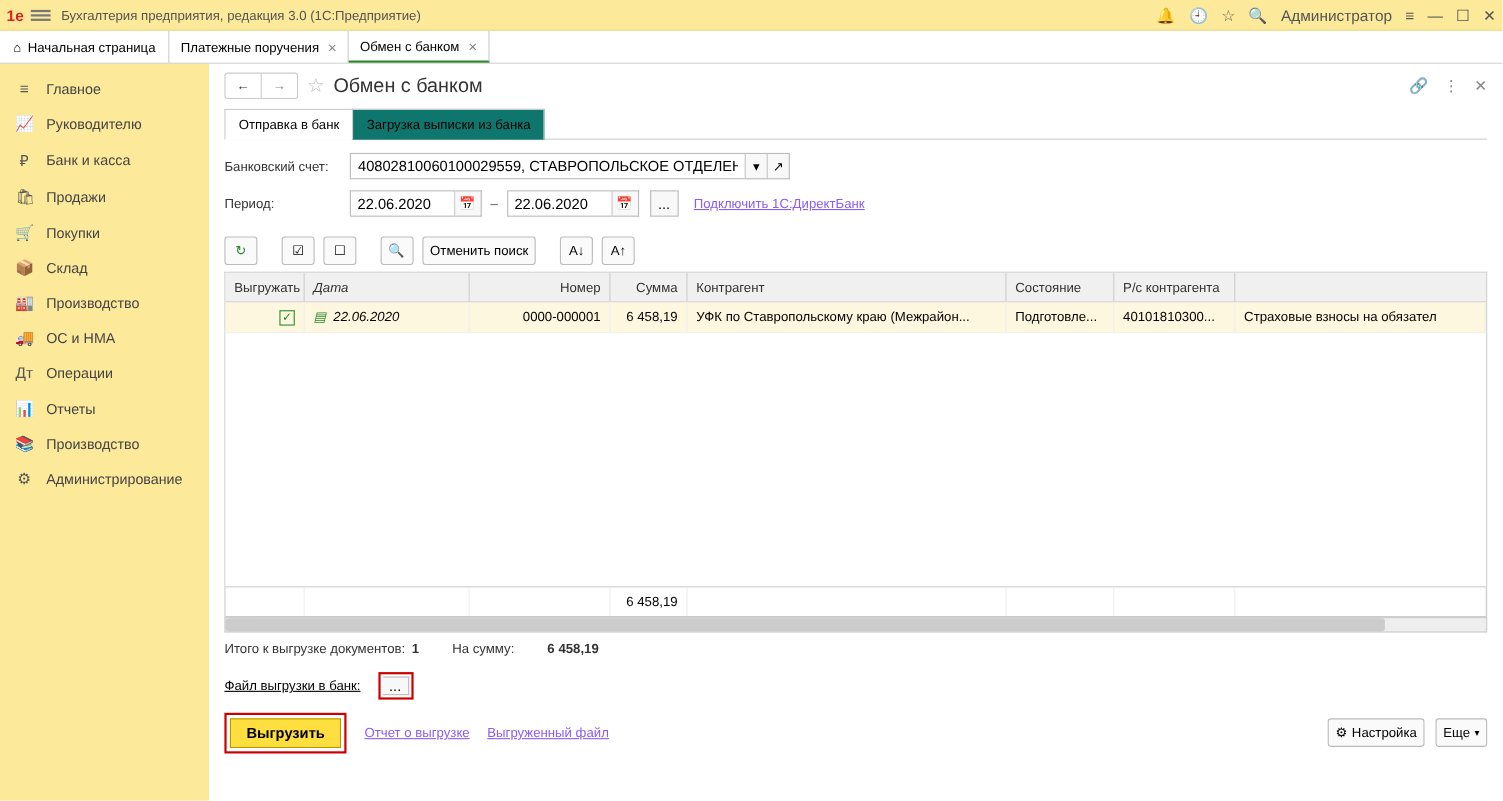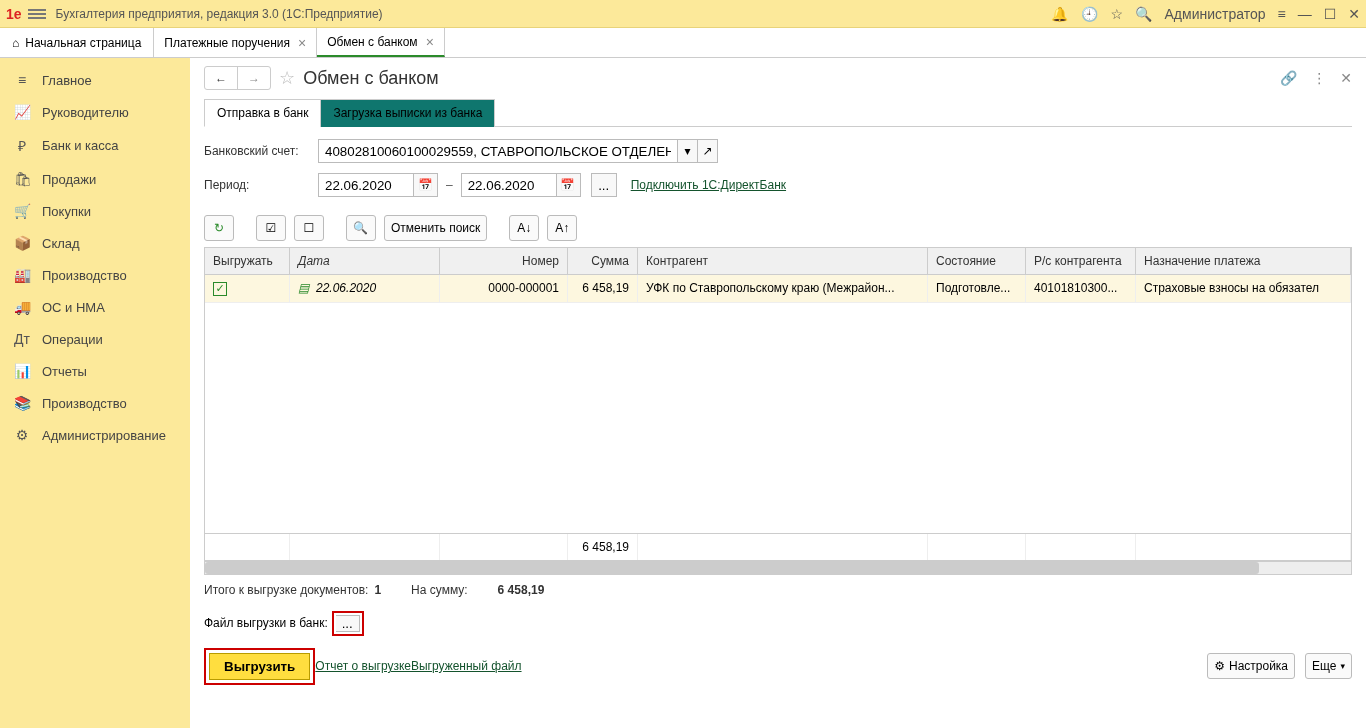--- a/index.html
+++ b/index.html
@@ -50,62 +50,62 @@
 .form-area { padding: 12px 0 8px 0; }
 .form-row { display: flex; align-items: center; margin-bottom: 10px; }
 .form-label { width: 114px; color: #333; }
 .combo { display: flex; align-items: stretch; }
 .combo input { border: 1px solid #bbb; padding: 3px 6px; height: 24px; }
 .combo .dd, .combo .btn-sq { border: 1px solid #bbb; border-left: none; width: 20px; display: flex; align-items: center; justify-content: center; cursor: pointer; background: #f8f8f8; }
 .date-input { width: 96px; border: 1px solid #bbb; padding: 3px 6px; height: 24px; }
 .cal-btn { width: 24px; height: 24px; border: 1px solid #bbb; border-left: none; background: #f8f8f8; cursor: pointer; display: inline-flex; align-items: center; justify-content: center; }
 .dash { margin: 0 8px; color: #555; }
 .ellipsis-btn { width: 26px; height: 24px; border: 1px solid #bbb; background: #f8f8f8; cursor: pointer; margin-left: 10px; }
-.link { color: #14532d; text-decoration: underline; cursor: pointer; margin-left: 14px; }
+.link { color: #8b5cf6; text-decoration: underline; cursor: pointer; margin-left: 14px; }
 
 
 .toolbar { display: flex; align-items: center; gap: 8px; margin-bottom: 6px; }
 .tbtn { height: 26px; min-width: 30px; border: 1px solid #bbb; background: #fafafa; border-radius: 3px; cursor: pointer; display: flex; align-items: center; justify-content: center; padding: 0 6px; font-size: 12px; }
 .tbtn.green { color: #2a8a2a; }
 .tsep { width: 6px; }
 
 
 .grid { border: 1px solid #ccc; border-bottom: none; }
 .ghead { display: flex; background: #f0f0f0; border-bottom: 1px solid #ccc; }
 .ghead > div { padding: 6px 8px; border-right: 1px solid #ccc; color: #333; font-size: 12px; white-space: nowrap; overflow: hidden; }
 .grow { display: flex; background: #fdf7df; border-bottom: 1px solid #eee; }
 .grow > div { padding: 6px 8px; border-right: 1px solid #eee; font-size: 12px; white-space: nowrap; overflow: hidden; text-overflow: ellipsis; }
-.col-check { width: 85px; }
+.col-check { width: 72px; text-align: right; }
 .col-date { width: 150px; font-style: italic; }
 .col-num { width: 128px; text-align: right; }
 .col-sum { width: 70px; text-align: right; }
 .col-kontr { width: 290px; }
 .col-state { width: 98px; }
 .col-rs { width: 110px; }
 .col-nazn { flex: 1; }
 .gbody-empty { height: 230px; background: #fff; }
 .gfoot { display: flex; border-top: 1px solid #ccc; border-bottom: 1px solid #ccc; }
 .gfoot > div { padding: 6px 8px; border-right: 1px solid #eee; font-size: 12px; }
 .scroll-track { height: 14px; background: #eee; border: 1px solid #ccc; position: relative; margin-top: 0; }
 .scroll-thumb { position: absolute; left: 0; top: 0; height: 100%; width: 92%; background: #ccc; border-radius: 3px; }
 .checkbox { width: 14px; height: 14px; border: 1px solid #2a8a2a; display: inline-flex; align-items: center; justify-content: center; color: #2a8a2a; font-size: 11px; }
 
 
 .summary { padding: 8px 0; display: flex; gap: 30px; color: #333; }
 .summary .val { font-weight: bold; margin-left: 6px; }
 
 
 .file-row { display: flex; align-items: center; margin: 6px 0 12px 0; }
-.file-row .lbl { margin-right: 4px; }
+.file-row .lbl { margin-right: 16px; text-decoration: underline; }
 .file-box { border: 2px solid #c00; padding: 2px; display: flex; align-items: stretch; }
 .file-box input { width: 376px; height: 22px; border: 1px solid #bbb; padding: 2px 6px; }
 .file-box .ellipsis { width: 24px; border: 1px solid #bbb; border-left: none; background: #f8f8f8; cursor: pointer; }
 
 
-.bottom { display: flex; align-items: center; }
+.bottom { display: flex; align-items: center; gap: 16px; }
 .red-box { border: 2px solid #c00; padding: 3px; }
 .yellow-btn { background: #ffde3f; border: 1px solid #b89b00; padding: 5px 14px; cursor: pointer; font-weight: bold; }
 .bottom-right { margin-left: auto; display: flex; gap: 10px; }
 .gear-ico { margin-right: 4px; }
 .dd-caret { margin-left: 4px; font-size: 9px; }
 </style>
 </head>
 <body>
 
 <div class="title-bar">
@@ -252,21 +252,20 @@
 
     <div class="grid">
       <div class="ghead">
         <div class="col-check">Выгружать</div>
         <div class="col-date">Дата</div>
         <div class="col-num">Номер</div>
         <div class="col-sum">Сумма</div>
         <div class="col-kontr">Контрагент</div>
         <div class="col-state">Состояние</div>
         <div class="col-rs">Р/с контрагента</div>
-        <div class="col-nazn">Назначение платежа</div>
       </div>
       <div class="grow">
         <div class="col-check"><span class="checkbox">✓</span></div>
         <div class="col-date"><span style="color:#2a8a2a">▤</span>&nbsp;&nbsp;<span>22.06.2020</span></div>
         <div class="col-num">0000-000001</div>
         <div class="col-sum">6 458,19</div>
         <div class="col-kontr">УФК по Ставропольскому краю (Межрайон...</div>
         <div class="col-state">Подготовле...</div>
         <div class="col-rs">40101810300...</div>
         <div class="col-nazn">Страховые взносы на обязател</div>

